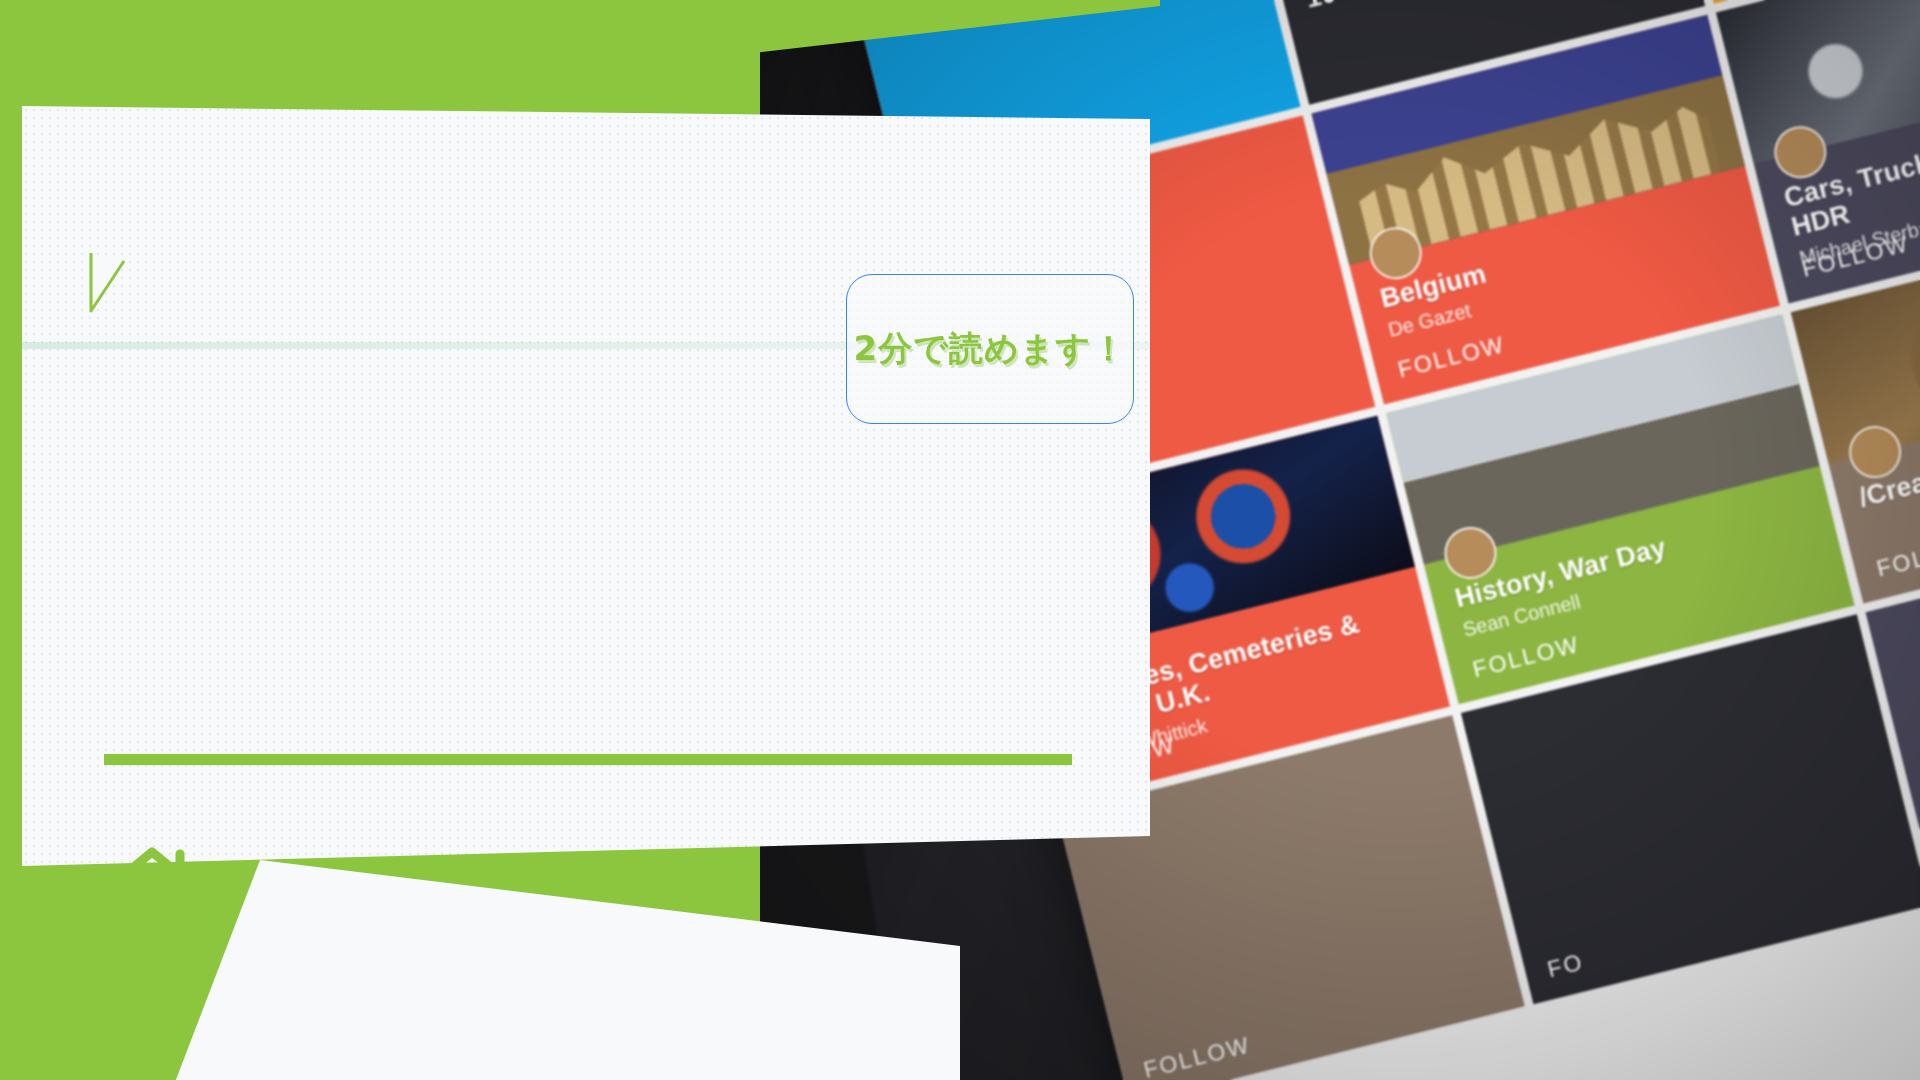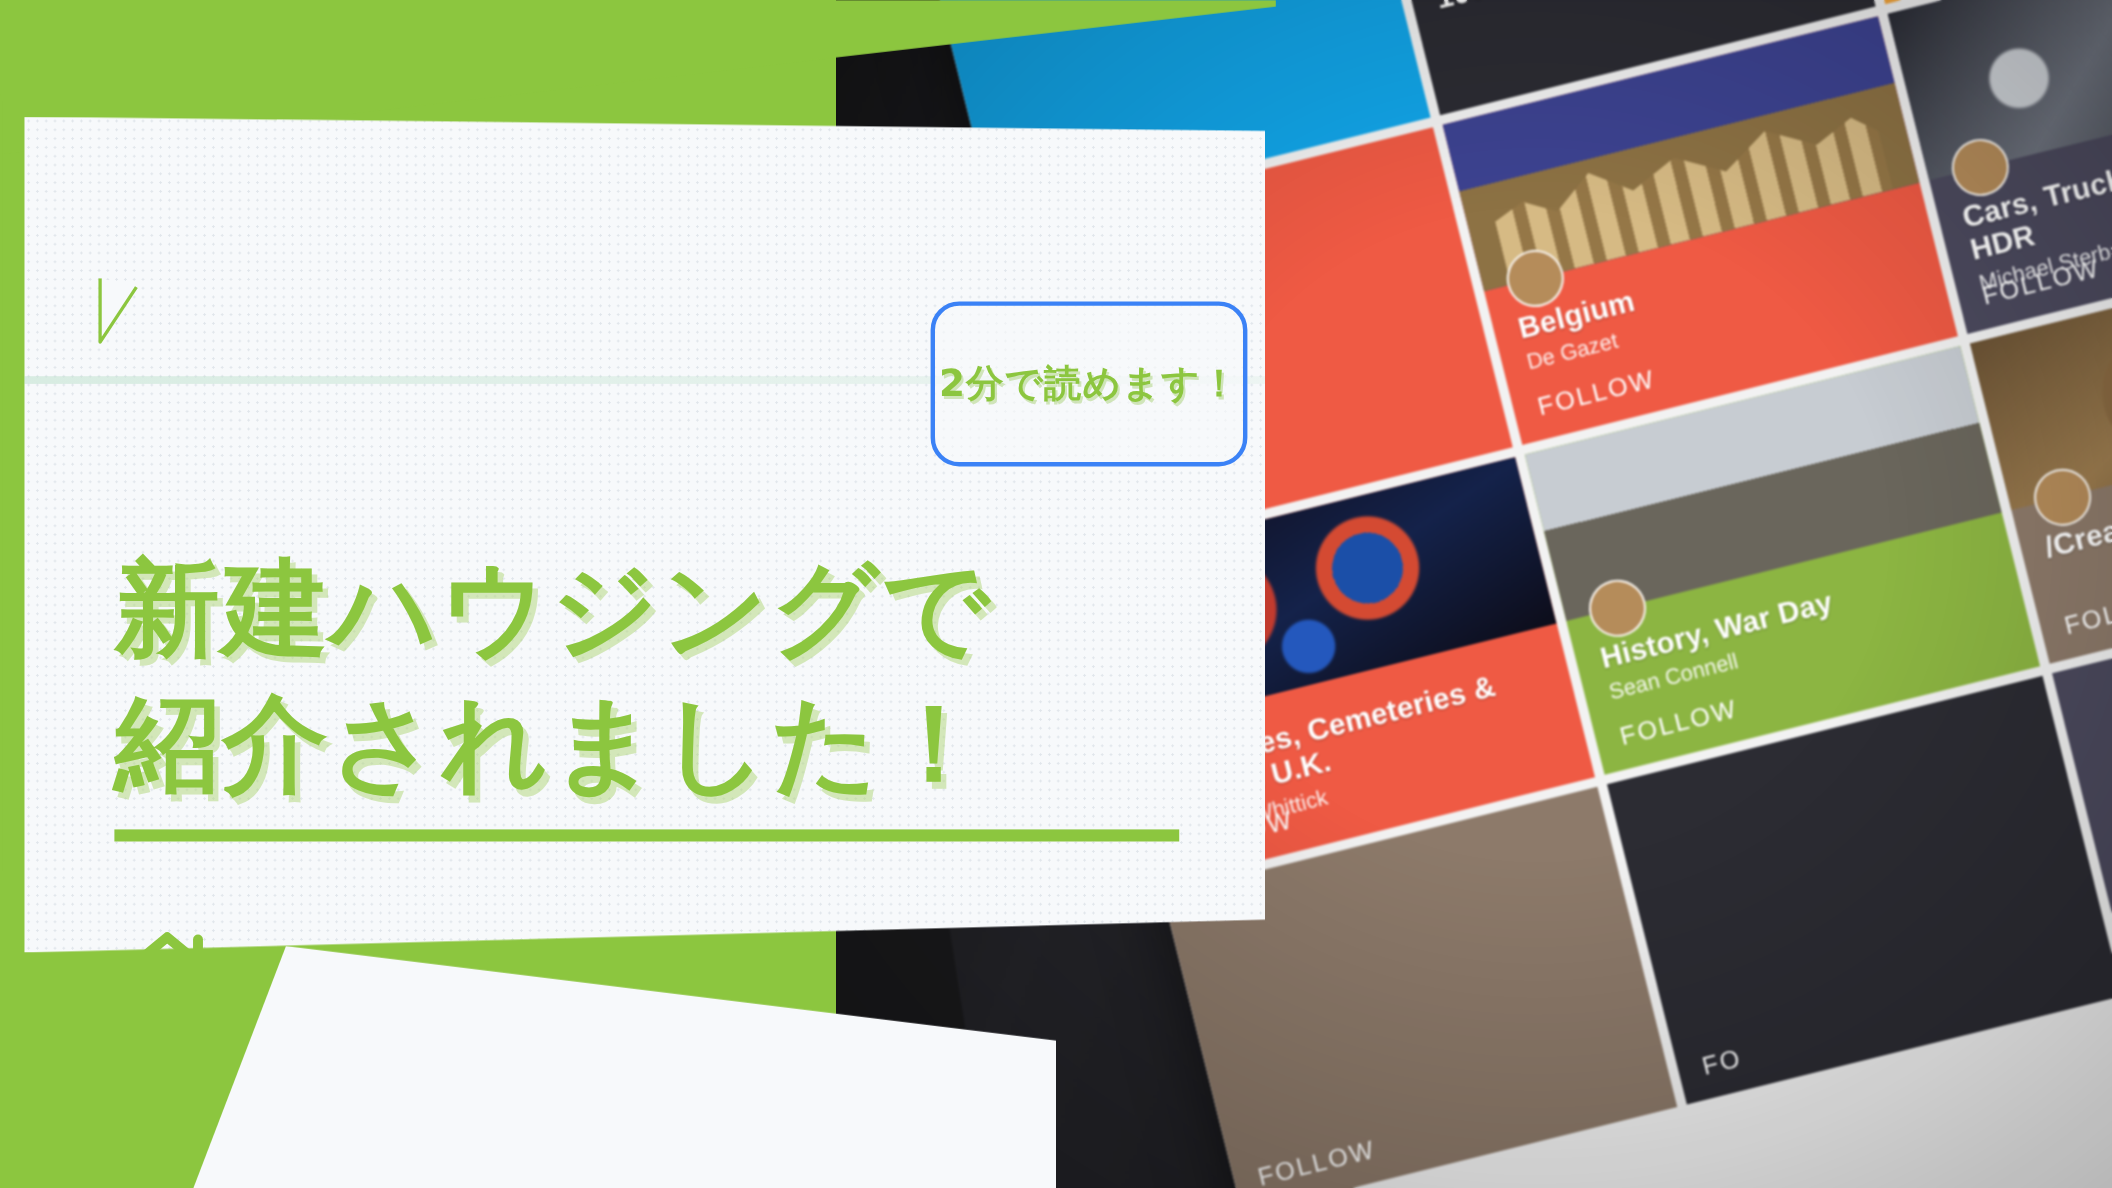--- a/index.html
+++ b/index.html
@@ -140,21 +140,21 @@
     position:absolute; left:86px; top:196px;
     background:#8cc63f; color:#ffffff;
     font-size:58px; font-weight:700; letter-spacing:6px;
     padding:22px 44px 26px 44px; line-height:1;
     text-shadow:3px 4px 0 rgba(120,170,55,.55);
     font-family:"DejaVu Sans", sans-serif;
   }
 
   .bubble{
     position:absolute; left:824px; top:168px; width:288px; height:150px;
-    border:4px solid #3b82f6; border-radius:26px;
+    border:1px solid #3b82f6; border-radius:26px;
     background:rgba(247,249,251,.65);
   }
   .bubble-txt{
     position:absolute; inset:0;
     display:flex; align-items:center; justify-content:center;
     color:#8cc63f; font-weight:700; font-size:34px; letter-spacing:1px;
     text-shadow:2px 3px 0 rgba(160,205,105,.45);
     font-family:"DejaVu Sans", sans-serif;
   }
   .bubble-tail{
@@ -303,24 +303,20 @@
 
 
       <div class="bubble">
         <div class="bubble-txt">2分で読めます！</div>
       </div>
       <svg class="bubble-tail" viewBox="0 0 40 62">
         <path d="M3 0 L3 58 L36 8" fill="#f7f9fb" stroke="#8cc63f" stroke-width="3" stroke-linejoin="round"></path>
         <path d="M2 -4 L36 -4" stroke="#f7f9fb" stroke-width="6"></path>
       </svg>
 
-      <div class="headline">
-        <span class="l1">新建ハウジングで</span>
-        <span class="l2">紹介されました！</span>
-      </div>
 
       <div class="rule"></div>
 
       <div class="brandrow">
         <svg class="house" viewBox="0 0 104 92">
           <path d="M6 46 L52 8 L98 46" fill="none" stroke="#8cc63f" stroke-width="9" stroke-linecap="round" stroke-linejoin="round"></path>
           <path d="M16 42 L16 84 L88 84 L88 42" fill="none" stroke="#8cc63f" stroke-width="9" stroke-linecap="round" stroke-linejoin="round"></path>
           <path d="M52 42 L52 76" fill="none" stroke="#8cc63f" stroke-width="9" stroke-linecap="round"></path>
           <path d="M34 78 L52 78" fill="none" stroke="#8cc63f" stroke-width="9" stroke-linecap="round"></path>
           <path d="M80 10 L80 30" fill="none" stroke="#8cc63f" stroke-width="9" stroke-linecap="round"></path>

